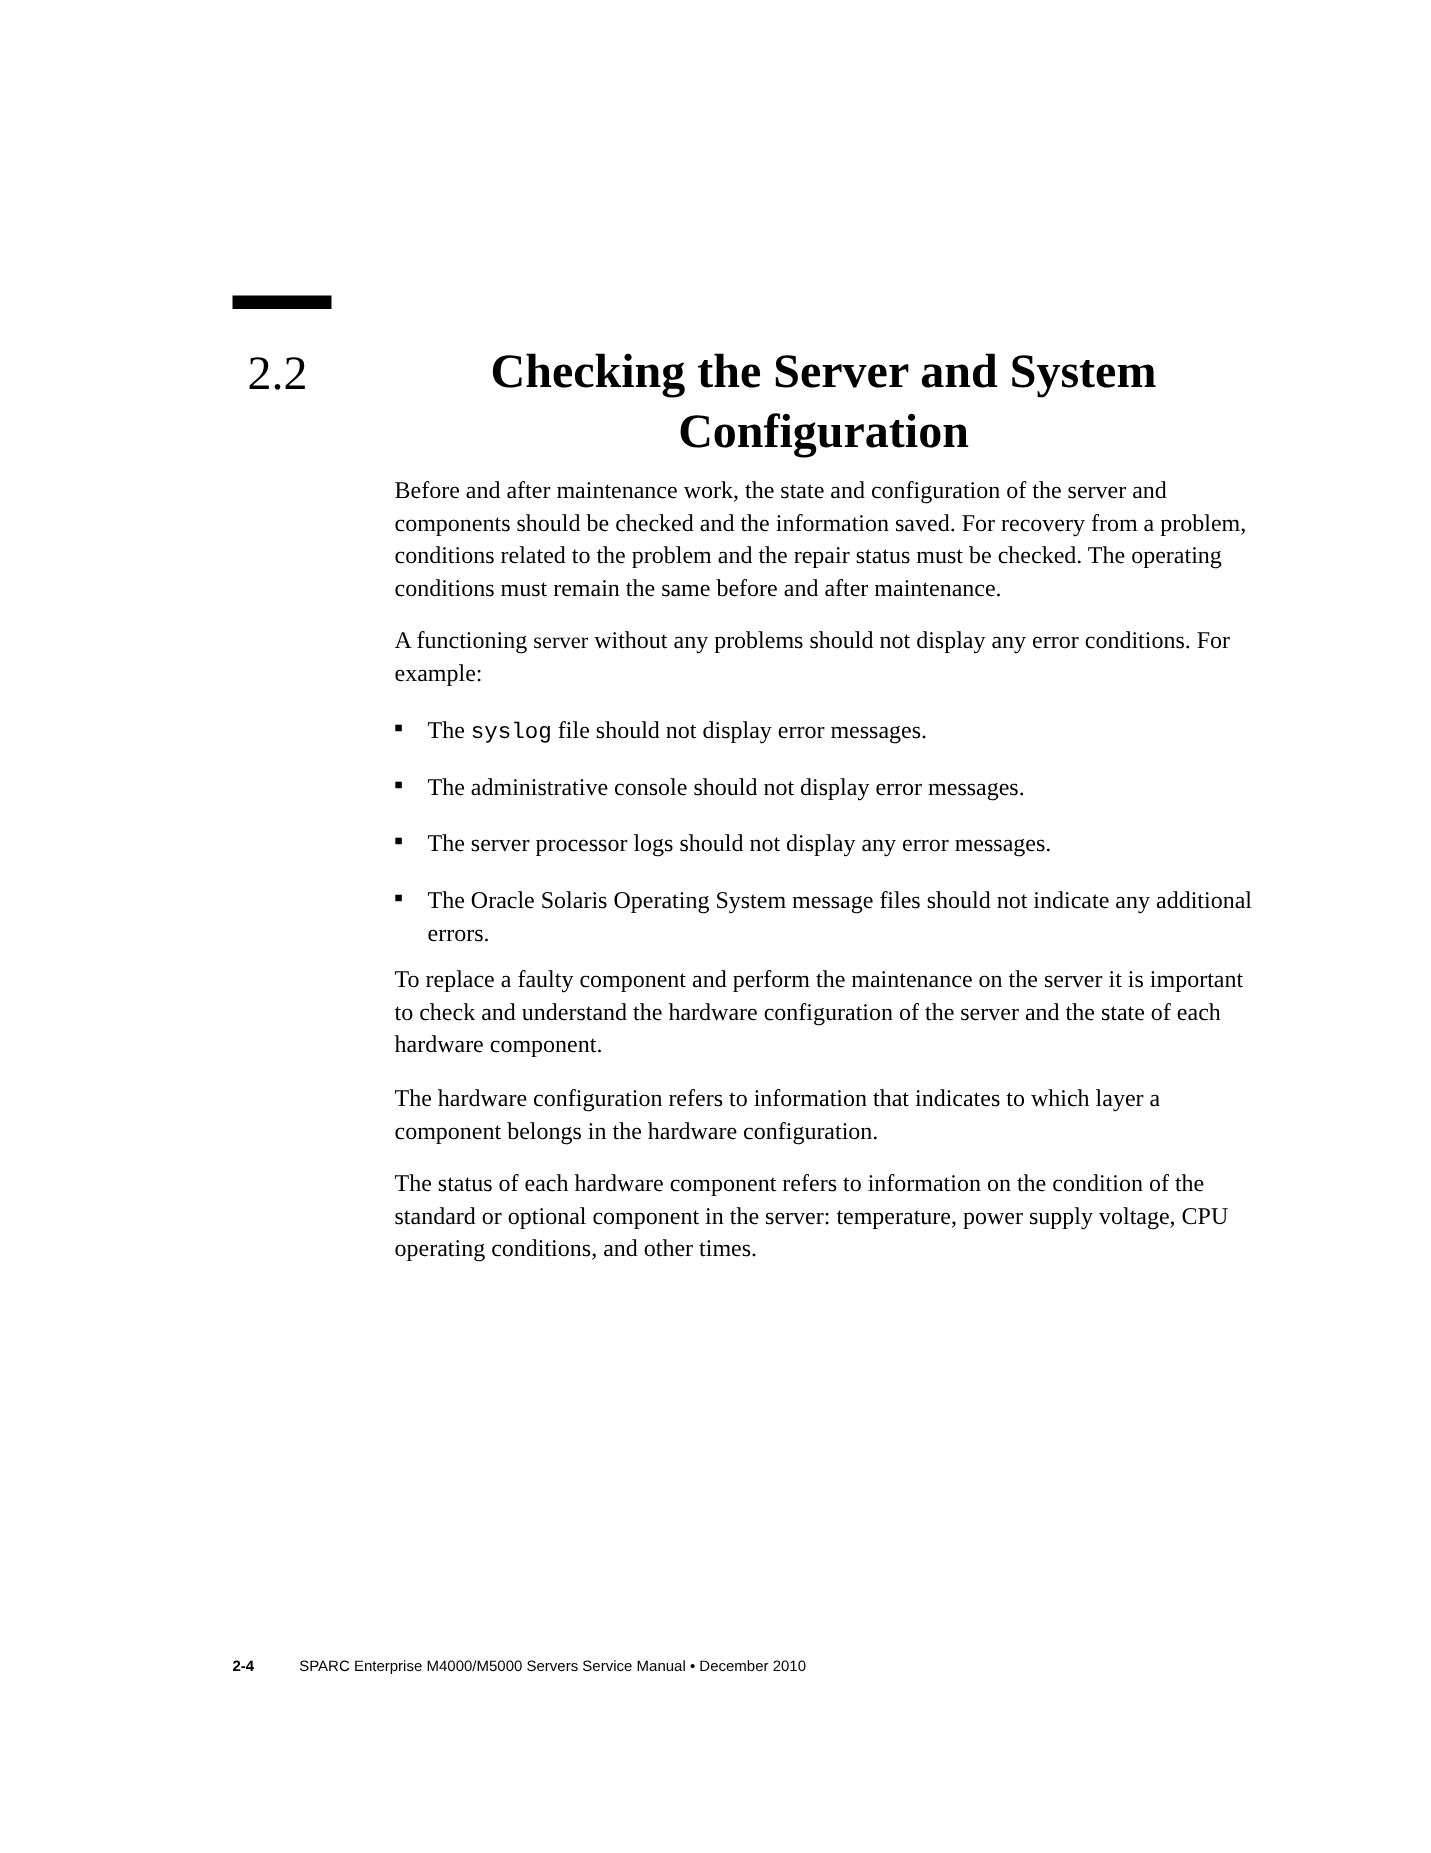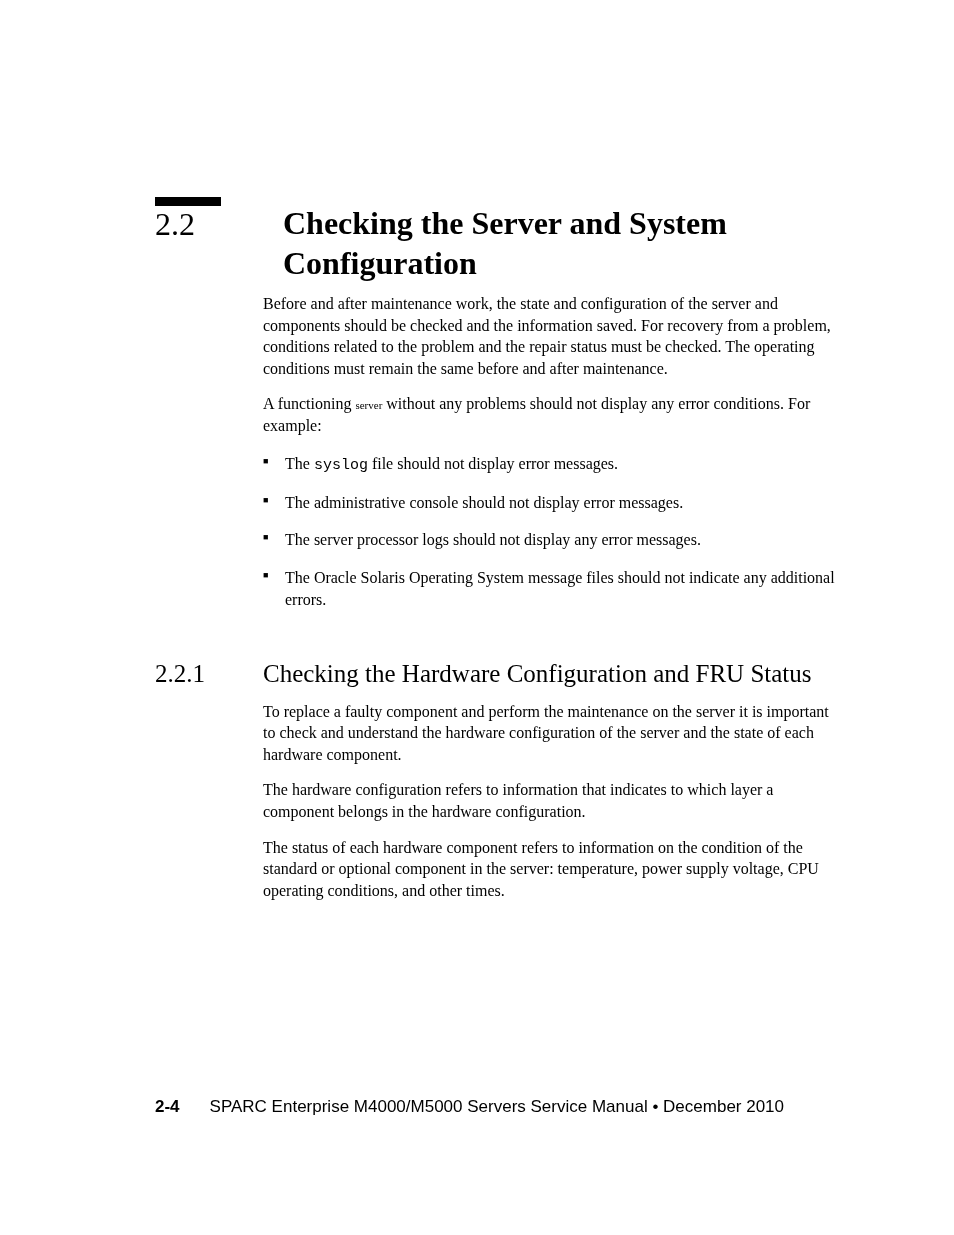--- a/index.html
+++ b/index.html
@@ -19,22 +19,23 @@
     position: absolute;
     left: 155px;
     top: 197px;
     width: 66px;
     height: 9px;
     background: #000;
   }
   .section {
     display: flex;
     align-items: flex-start;
-    gap: 68px;
-    margin-top: 8px;
+    gap: 44px;
+    margin-top: 32px;
+    text-align: center;
   }
   .sec-num {
     font-size: 32px;
     font-weight: 400;
     line-height: 1.2;
     min-width: 60px;
     padding-top: 2px;
   }
   .sec-title {
     font-size: 32px;
@@ -46,21 +47,21 @@
     margin-left: 108px;
     margin-right: 0;
   }
   .para {
     font-size: 16px;
     line-height: 1.35;
     margin-top: 10px;
     font-family: "Palatino Linotype", Palatino, "Book Antiqua", Georgia, serif;
   }
   .para + .para { margin-top: 14px; }
-  .smallserver { font-size: 11px; }
+  .smallserver { font-size: 15px; }
   .mono { font-family: "Courier New", Courier, monospace; font-size: 15px; }
   ul.bullets {
     list-style: none;
     margin-top: 10px;
   }
   ul.bullets li {
     position: relative;
     padding-left: 22px;
     font-size: 16px;
     line-height: 1.35;
@@ -90,21 +91,21 @@
     font-weight: 400;
     line-height: 1.3;
     flex: 1;
   }
   .footer {
     position: absolute;
     left: 155px;
     right: 115px;
     bottom: 118px;
     font-family: Helvetica, Arial, sans-serif;
-    font-size: 17px;
+    font-size: 10px;
     display: flex;
     align-items: baseline;
     gap: 30px;
   }
   .footer .pageno { font-weight: bold; }
 </style>
 </head>
 <body>
 
 <div class="page">
@@ -126,24 +127,20 @@
     <ul class="bullets">
       <li>
         <span>The </span><span class="mono">syslog</span><span> file should not display error messages.</span>
       </li>
       <li>The administrative console should not display error messages.</li>
       <li>The server processor logs should not display any error messages.</li>
       <li>The Oracle Solaris Operating System message files should not indicate any additional errors.</li>
     </ul>
   </div>
 
-  <div class="subsection">
-    <div class="sub-num">2.2.1</div>
-    <div class="sub-title">Checking the Hardware Configuration and FRU Status</div>
-  </div>
 
   <div class="body-col">
     <p class="para">To replace a faulty component and perform the maintenance on the server it is important to check and understand the hardware configuration of the server and the state of each hardware component.</p>
     <p class="para">The hardware configuration refers to information that indicates to which layer a component belongs in the hardware configuration.</p>
     <p class="para">The status of each hardware component refers to information on the condition of the standard or optional component in the server: temperature, power supply voltage, CPU operating conditions, and other times.</p>
   </div>
 
   <div class="footer">
     <span class="pageno">2-4</span>
     <span>SPARC Enterprise M4000/M5000 Servers Service Manual • December 2010</span>

